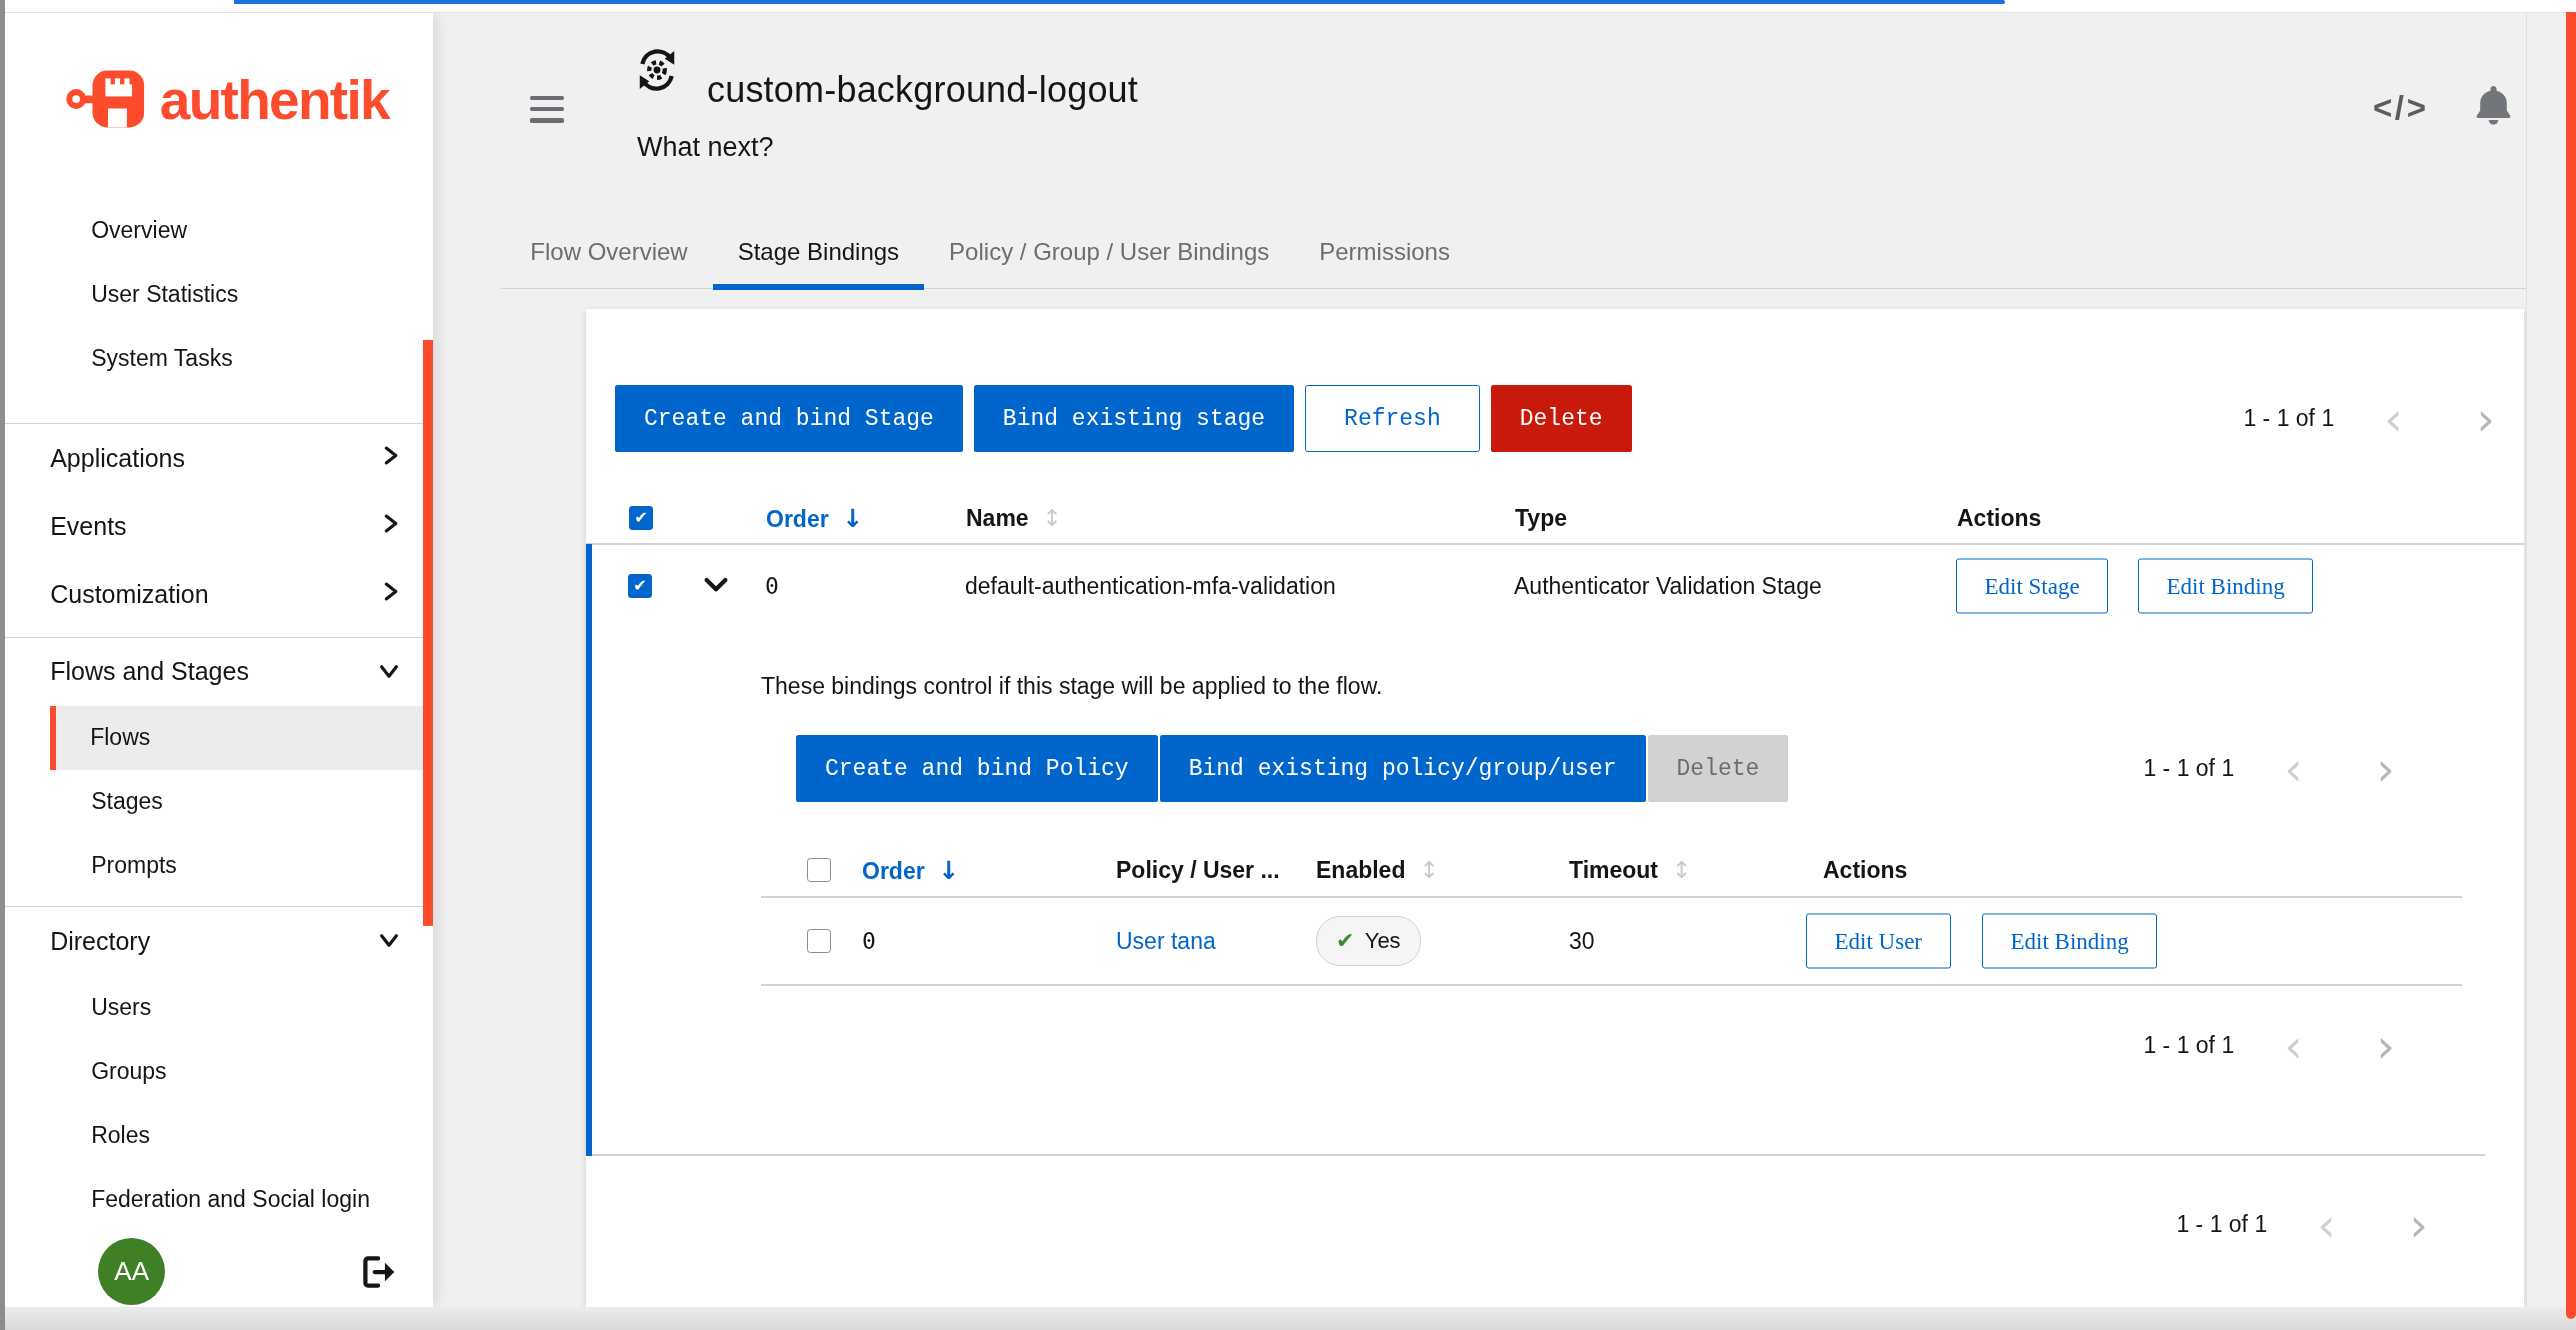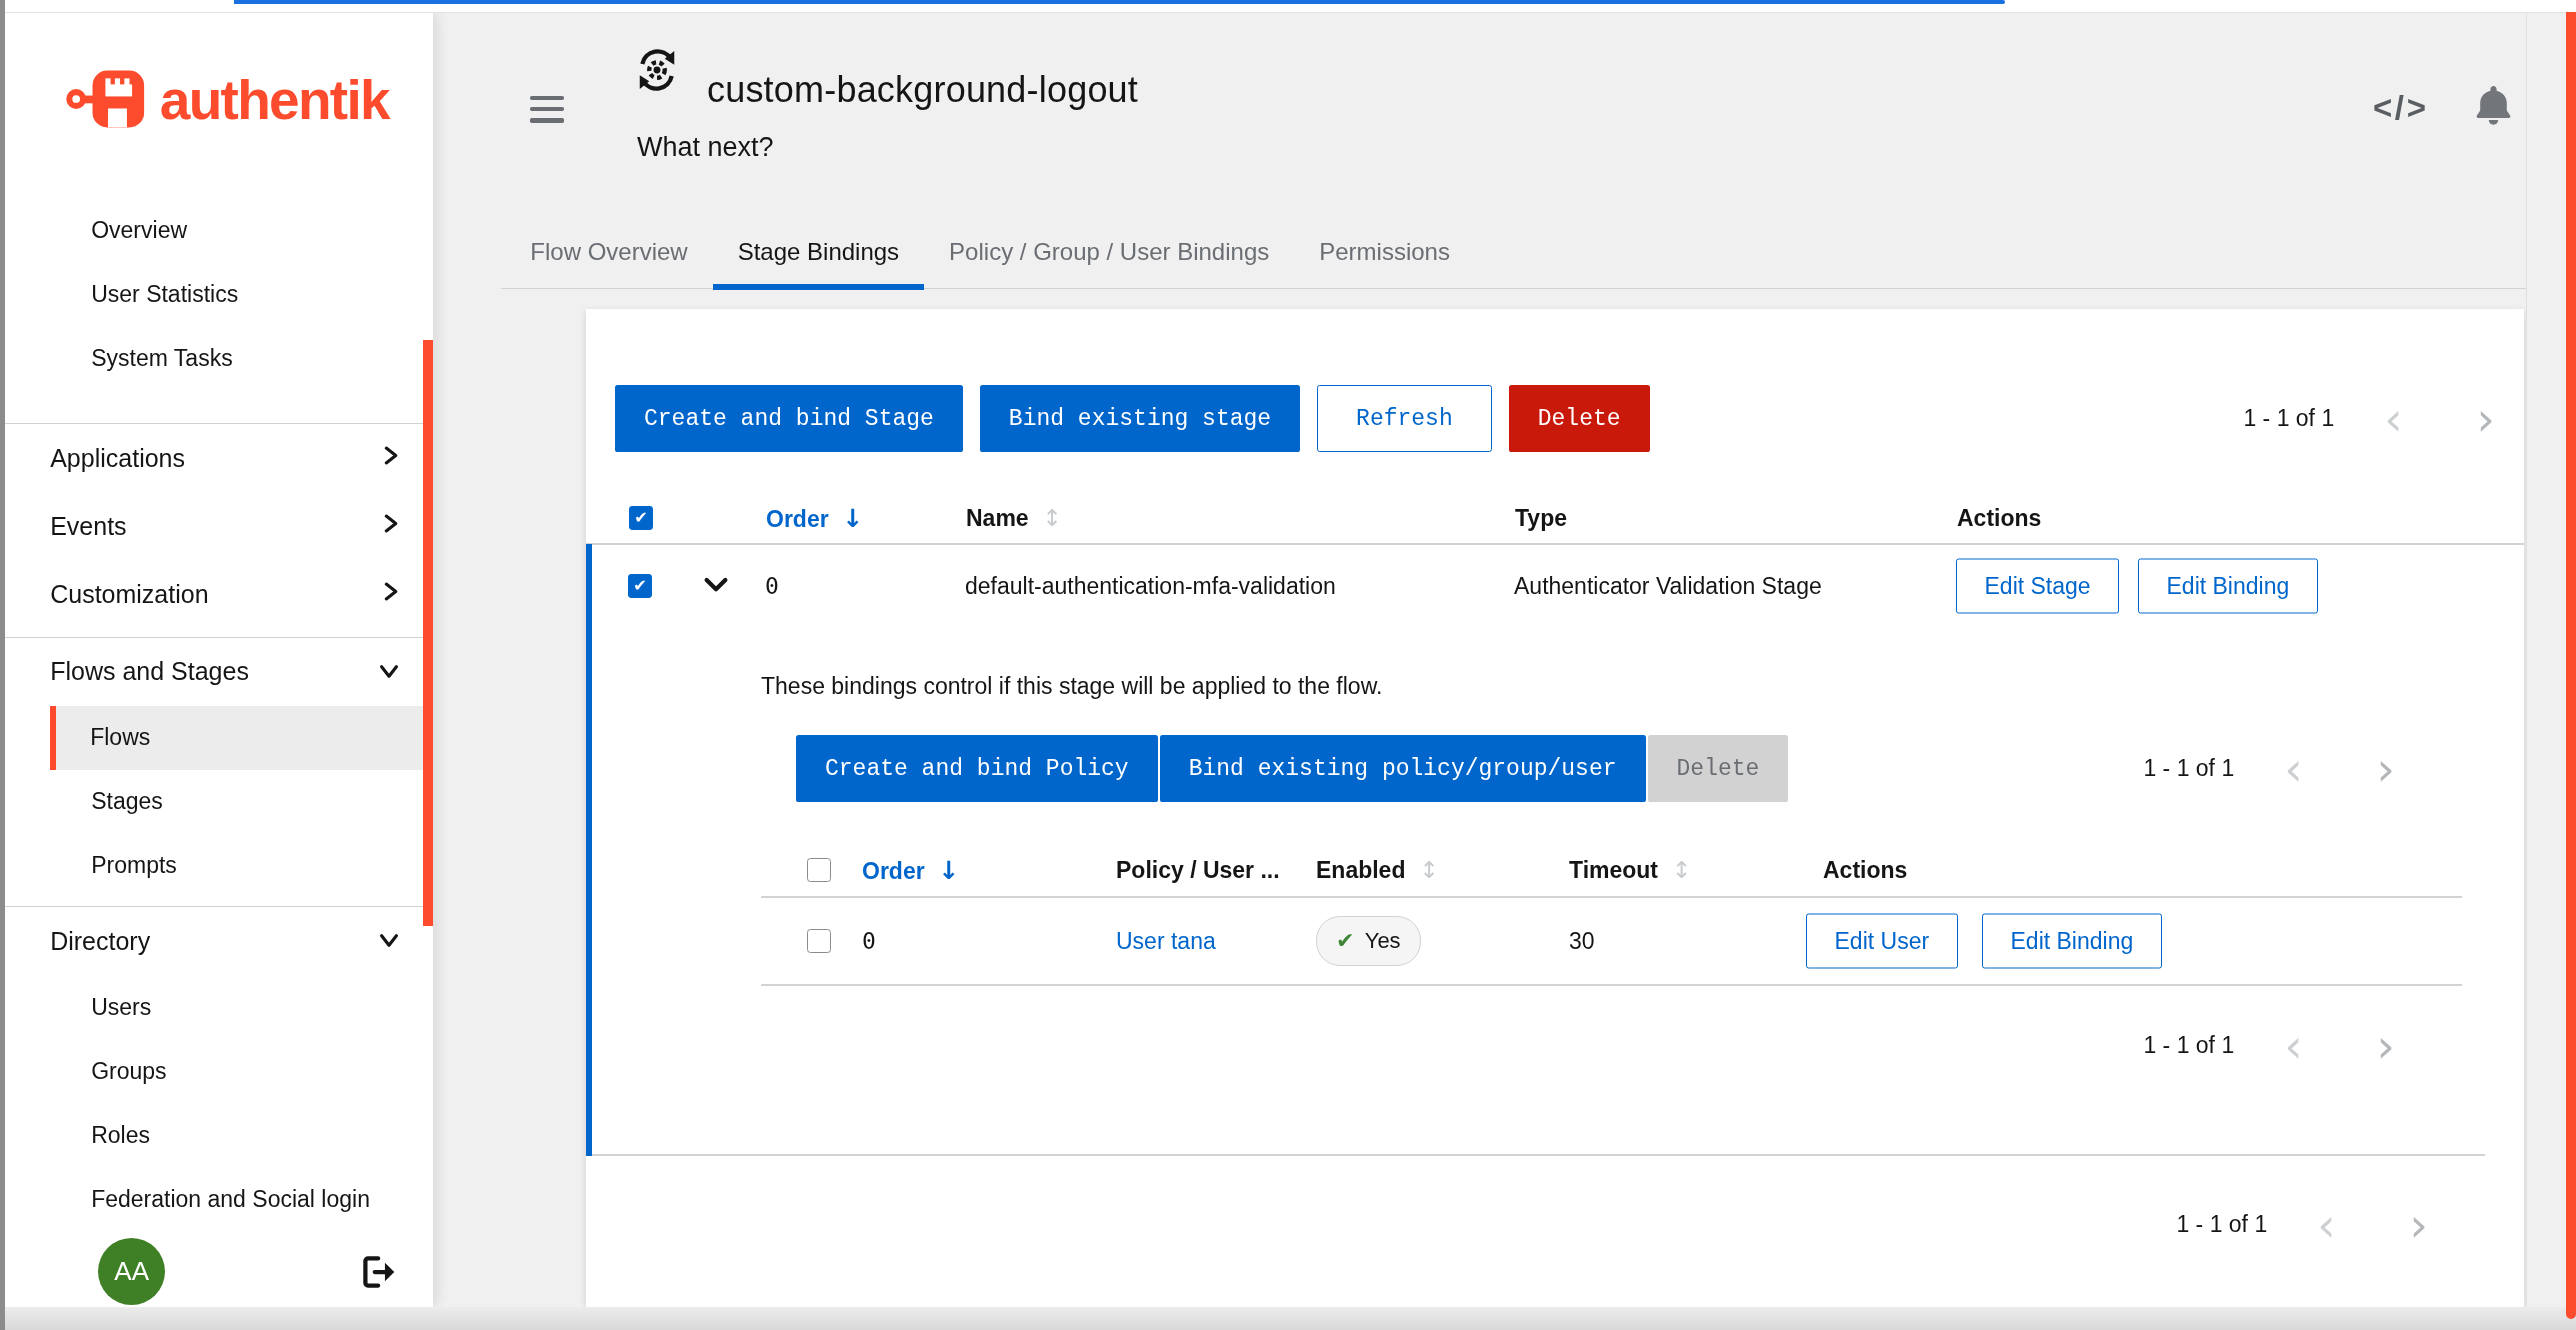--- a/index.html
+++ b/index.html
@@ -47,23 +47,23 @@
   .tab.active{color:#151515}
   .tab.active::after{content:"";position:absolute;left:0;right:0;bottom:-1.7px;height:6px;background:#0066cc}
 
   
   .card{position:absolute;left:85px;top:297px;width:1938px;height:998px;background:#fff;box-shadow:0 1.7px 6.9px rgba(0,0,0,.14)}
   .btn{font-family:Liberation Mono, monospace;font-size:23px;border:none;border-radius:2.6px;height:67px;padding:0 29px;cursor:pointer;white-space:nowrap}
   .btn-primary{background:#0066cc;color:#fff}
   .btn-secondary{background:#fff;color:#0066cc;border:1.7px solid #0066cc;padding:0 38px}
   .btn-danger{background:#c9190b;color:#fff}
   .btn-disabled{background:#d2d2d2;color:#6a6e73;cursor:default}
-  .btn-outline{font-family:Liberation Sans, sans-serif;height:55px;padding:0 27.5px;background:#fff;border:1.7px solid #0066cc;border-radius:2.6px;color:#0066cc;font-size:23px;cursor:pointer;white-space:nowrap}
+  .btn-outline{font-family:Liberation Serif, serif;height:55px;padding:0 27.5px;background:#fff;border:1.7px solid #0066cc;border-radius:2.6px;color:#0066cc;font-size:23px;cursor:pointer;white-space:nowrap}
   .toolbar{position:absolute;left:29px;right:29px;top:76px;height:67px;display:flex;align-items:center}
-  .toolbar .btn + .btn{margin-left:17px}
+  .toolbar .btn + .btn{margin-left:11px}
   .toolbar .btn-danger{margin-left:39px}
   .pager{display:flex;align-items:center;font-size:23px;color:#151515}
   .pager-right{margin-left:auto}
   .pg-chev{font-family:"DejaVu Sans",sans-serif;font-size:46px;line-height:34px;cursor:pointer;user-select:none}
   .pg-prev{margin-left:50px;color:#cdd0d2}
   .pg-next{margin-left:74px;color:#b4b7ba}
 
   .cell{position:absolute;top:50%;transform:translateY(-50%);white-space:nowrap;font-size:23px}
   .thead{position:absolute;left:0;top:184px;width:100%;height:50px}
   .thead .cell{font-weight:700}

